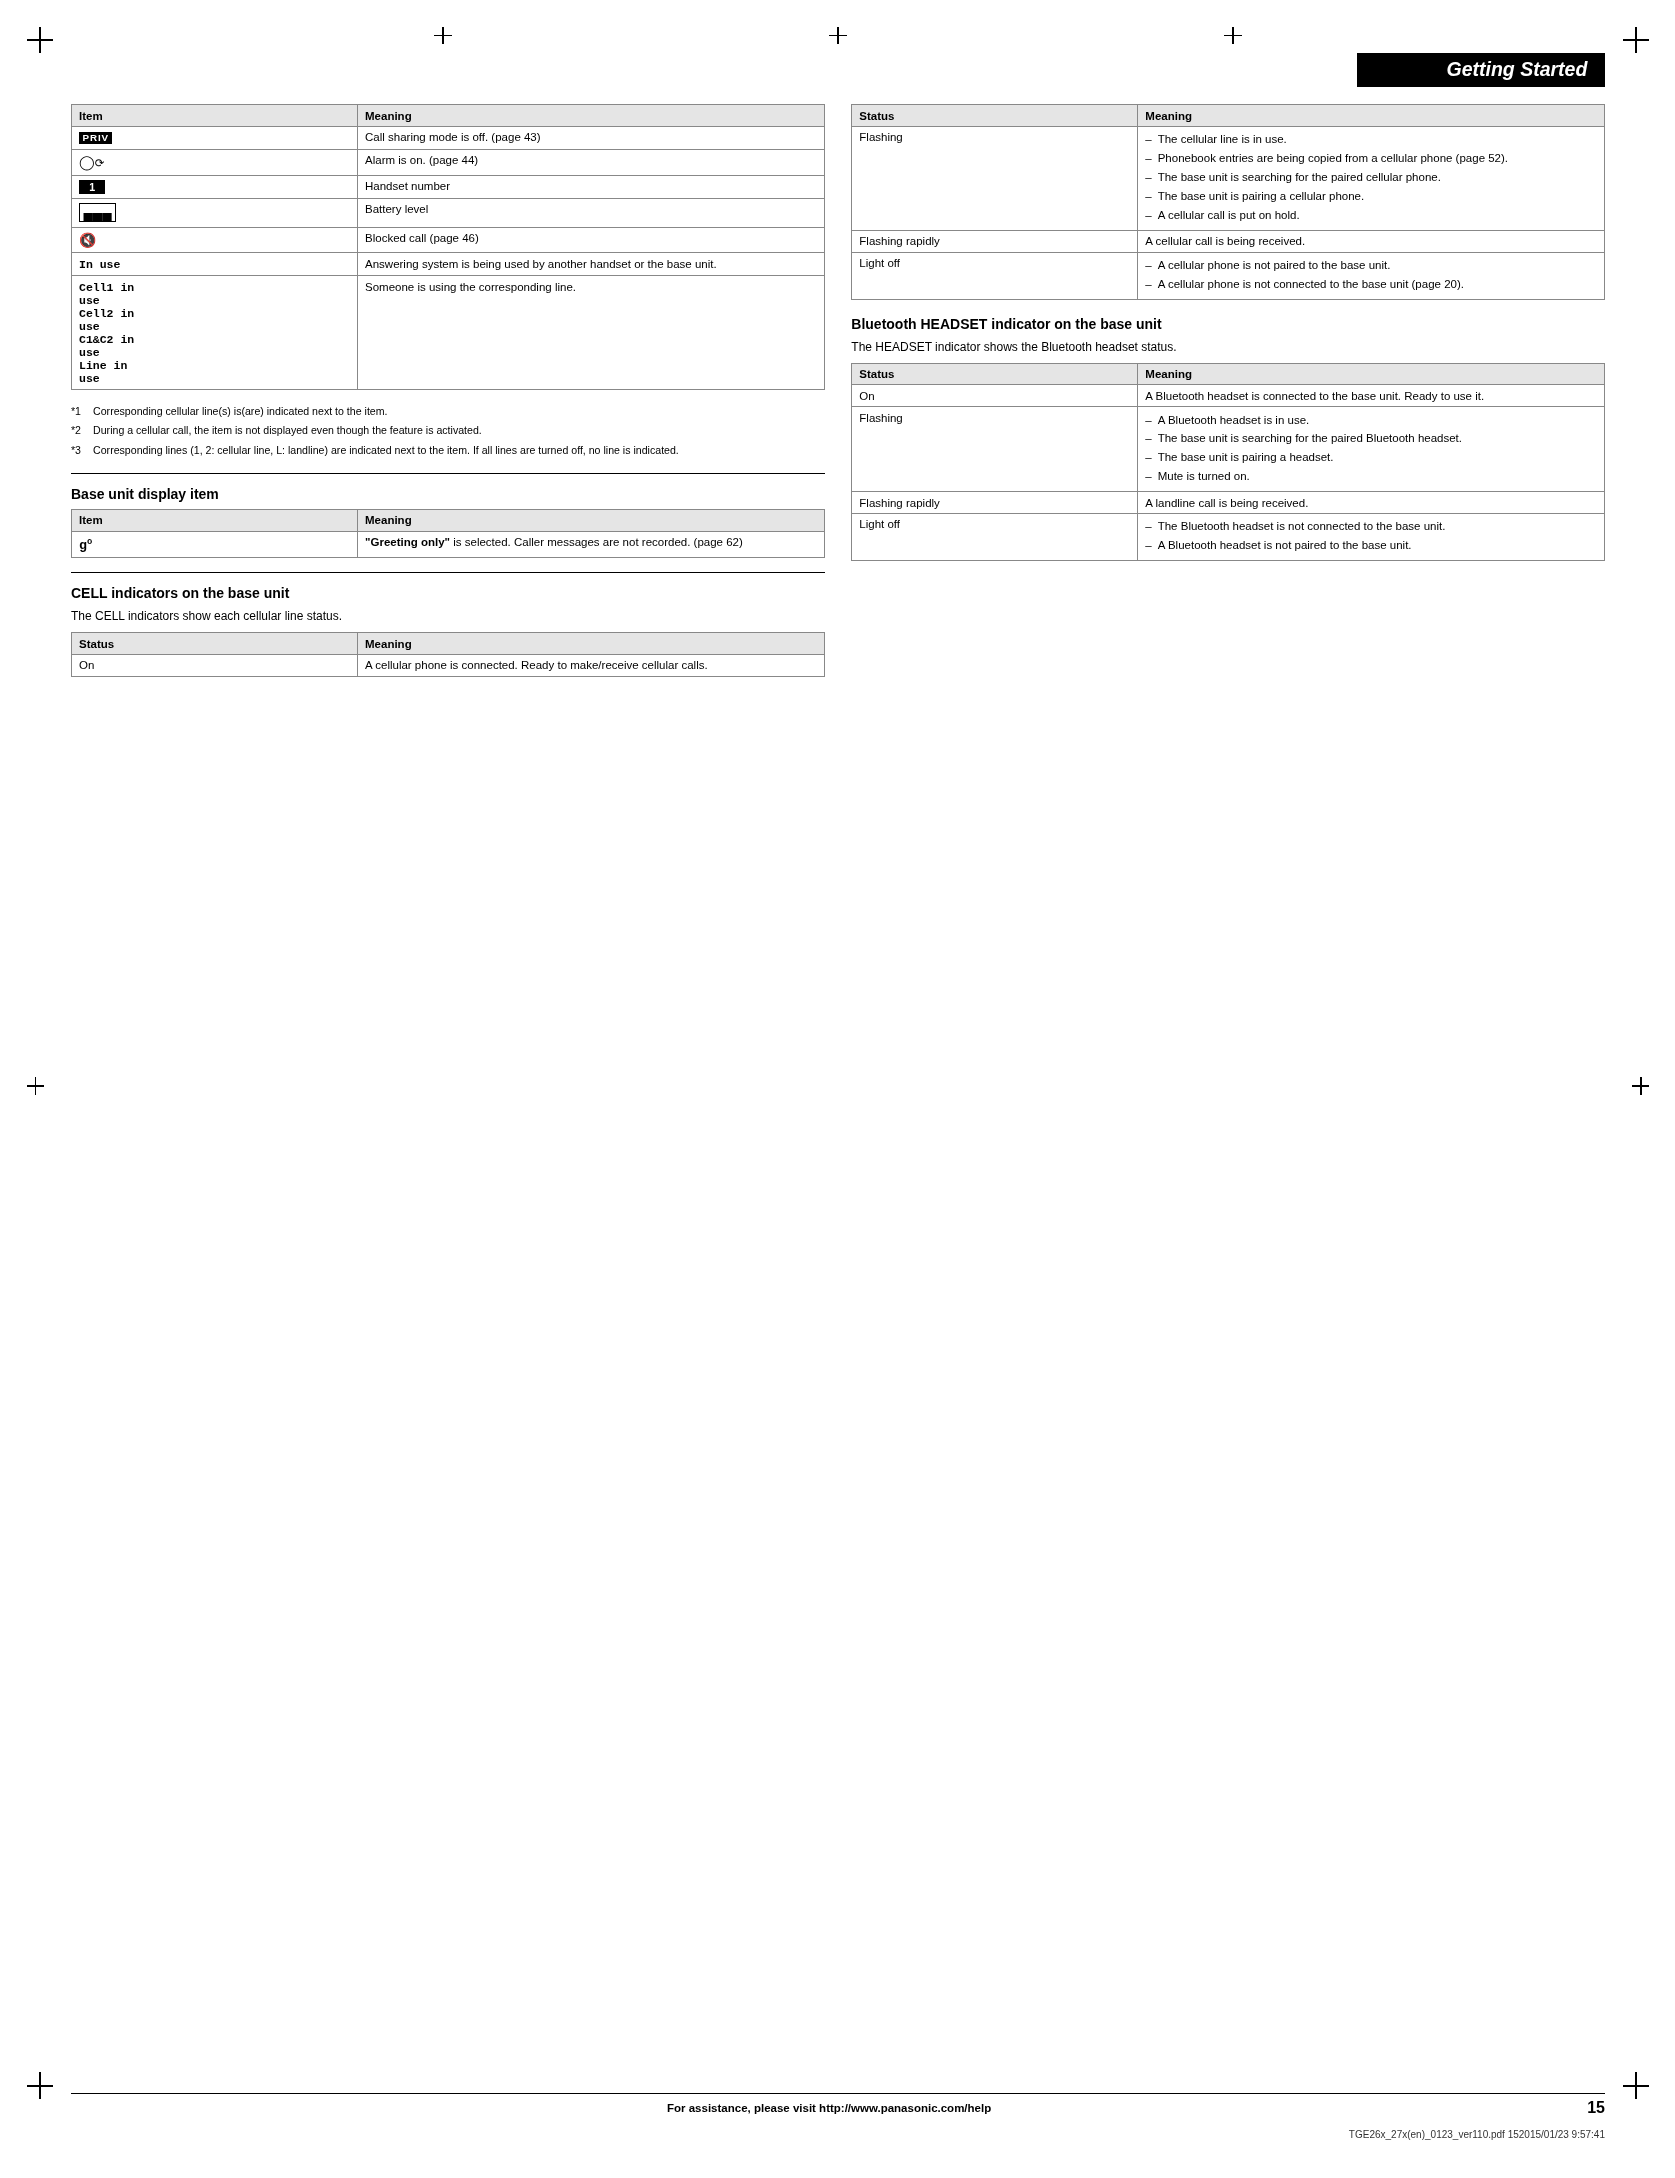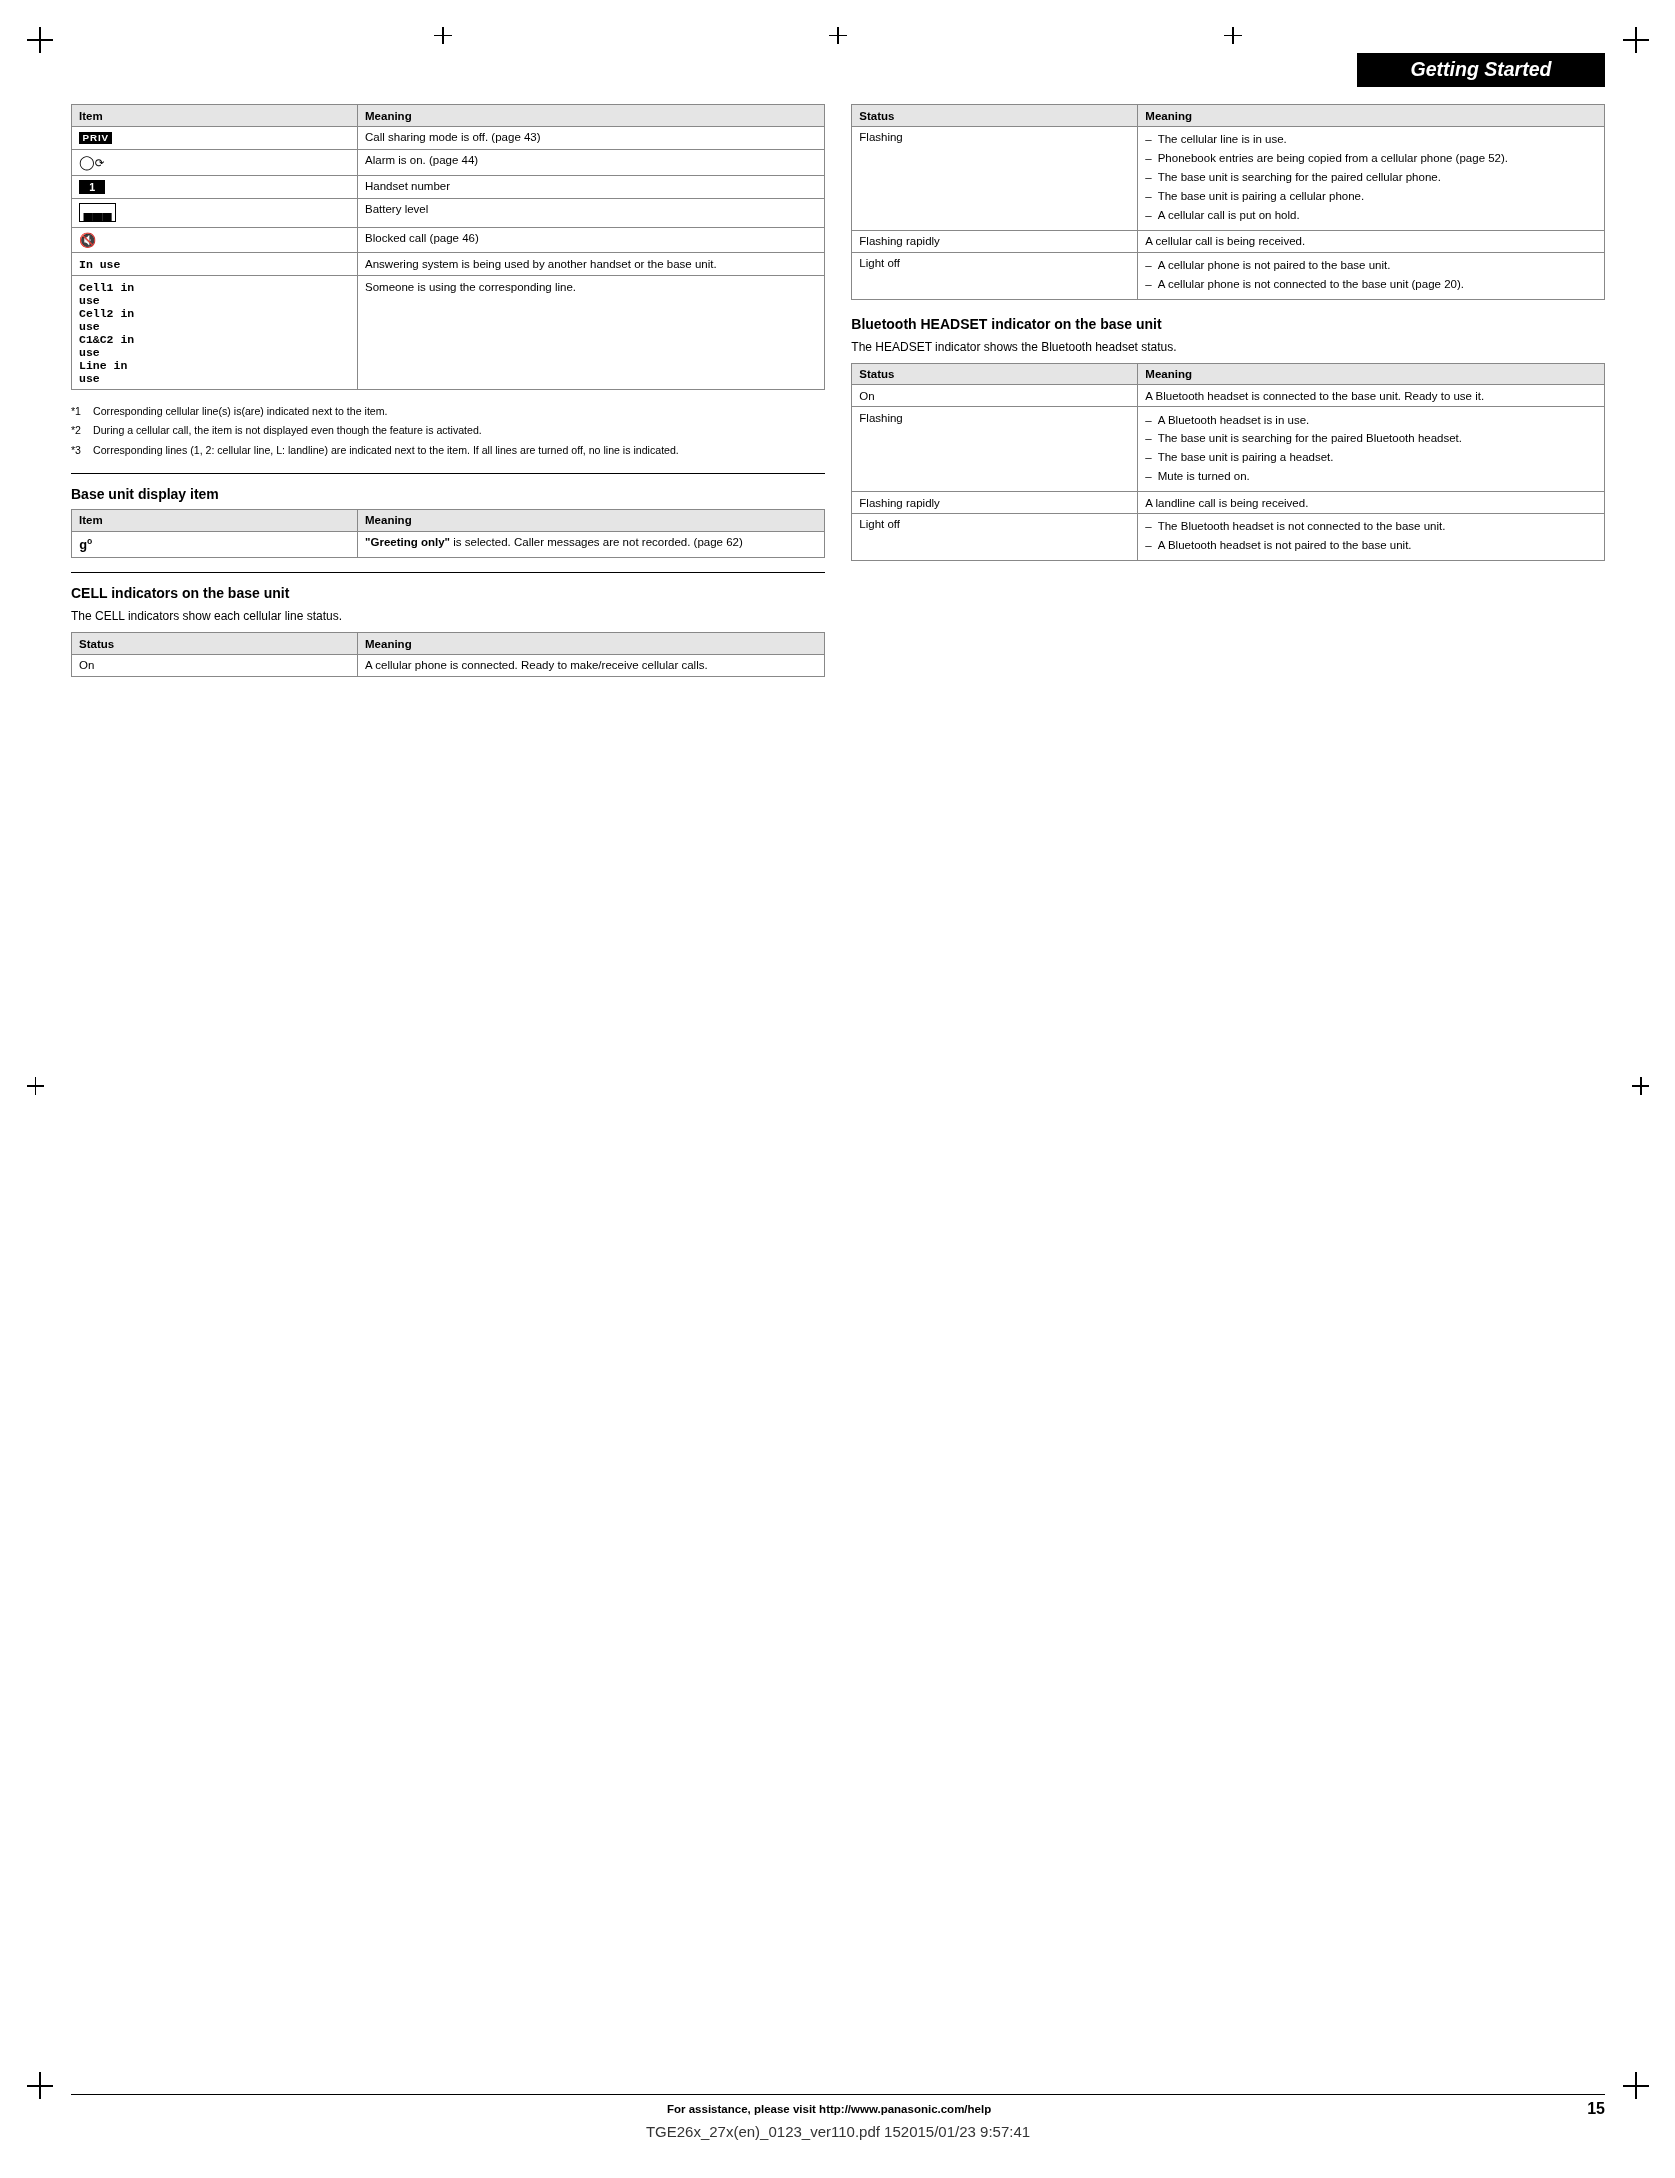--- a/index.html
+++ b/index.html
@@ -65,21 +65,21 @@
       margin-bottom: 17.7px;
     }
     .getting-started-header {
       background: #000;
       color: #fff;
       font-style: italic;
       font-weight: bold;
       font-size: 19.5px;
       padding: 5.3px 17.7px;
       min-width: 248px;
-      text-align: center;
+      text-align: right;
     }
 
     
     .main-content {
       display: flex;
       gap: 26.6px;
     }
     .left-col {
       flex: 1;
       min-width: 0;
@@ -193,25 +193,25 @@
     }
     .footer-center {
       text-align: center;
       flex: 1;
     }
     .footer-page-num {
       font-size: 16px;
       font-weight: bold;
     }
     .footer-meta {
-      font-size: 15px;
+      font-size: 10px;
       color: #333;
       display: flex;
-      justify-content: center;
-      margin-top: 5px;
+      justify-content: flex-end;
+      margin-top: 12px;
     }
 
     
     .dash-list {
       list-style: none;
       padding: 0;
     }
     .dash-list li {
       padding-left: 12.4px;
       position: relative;

